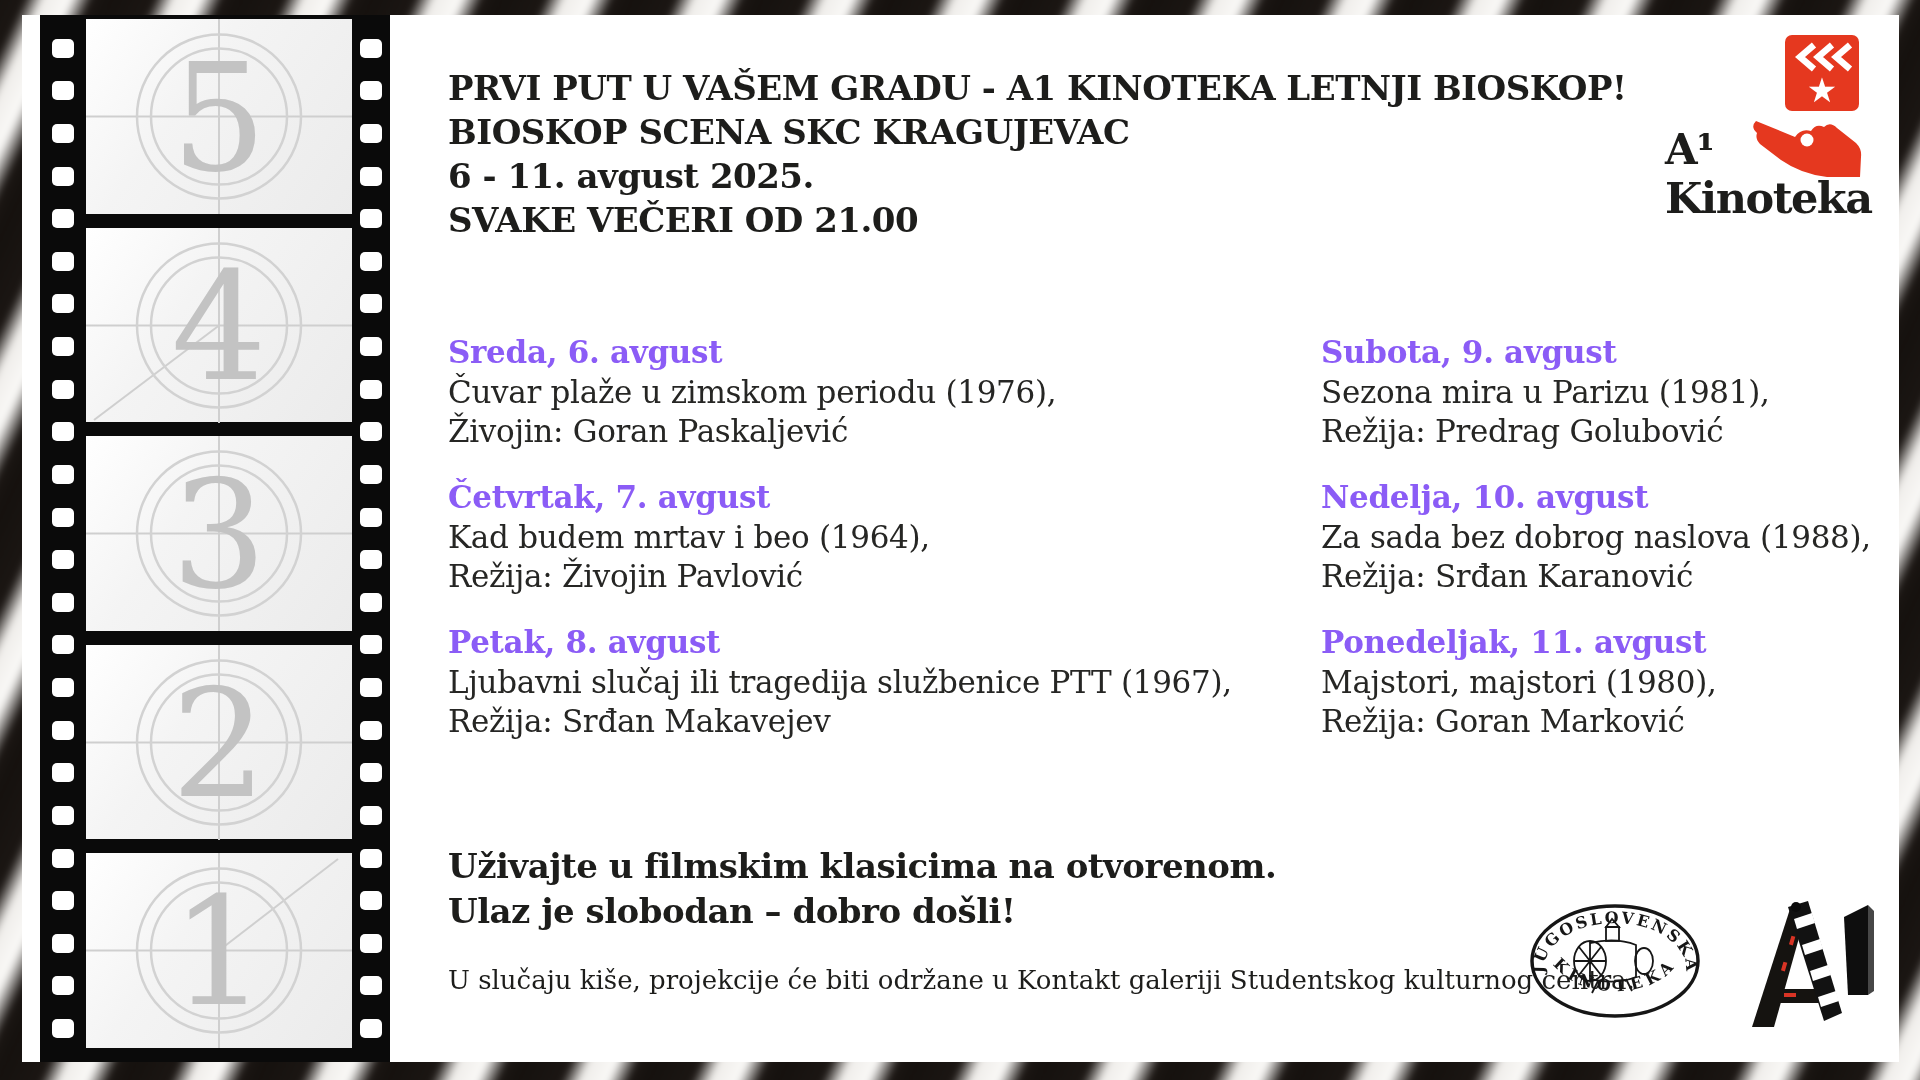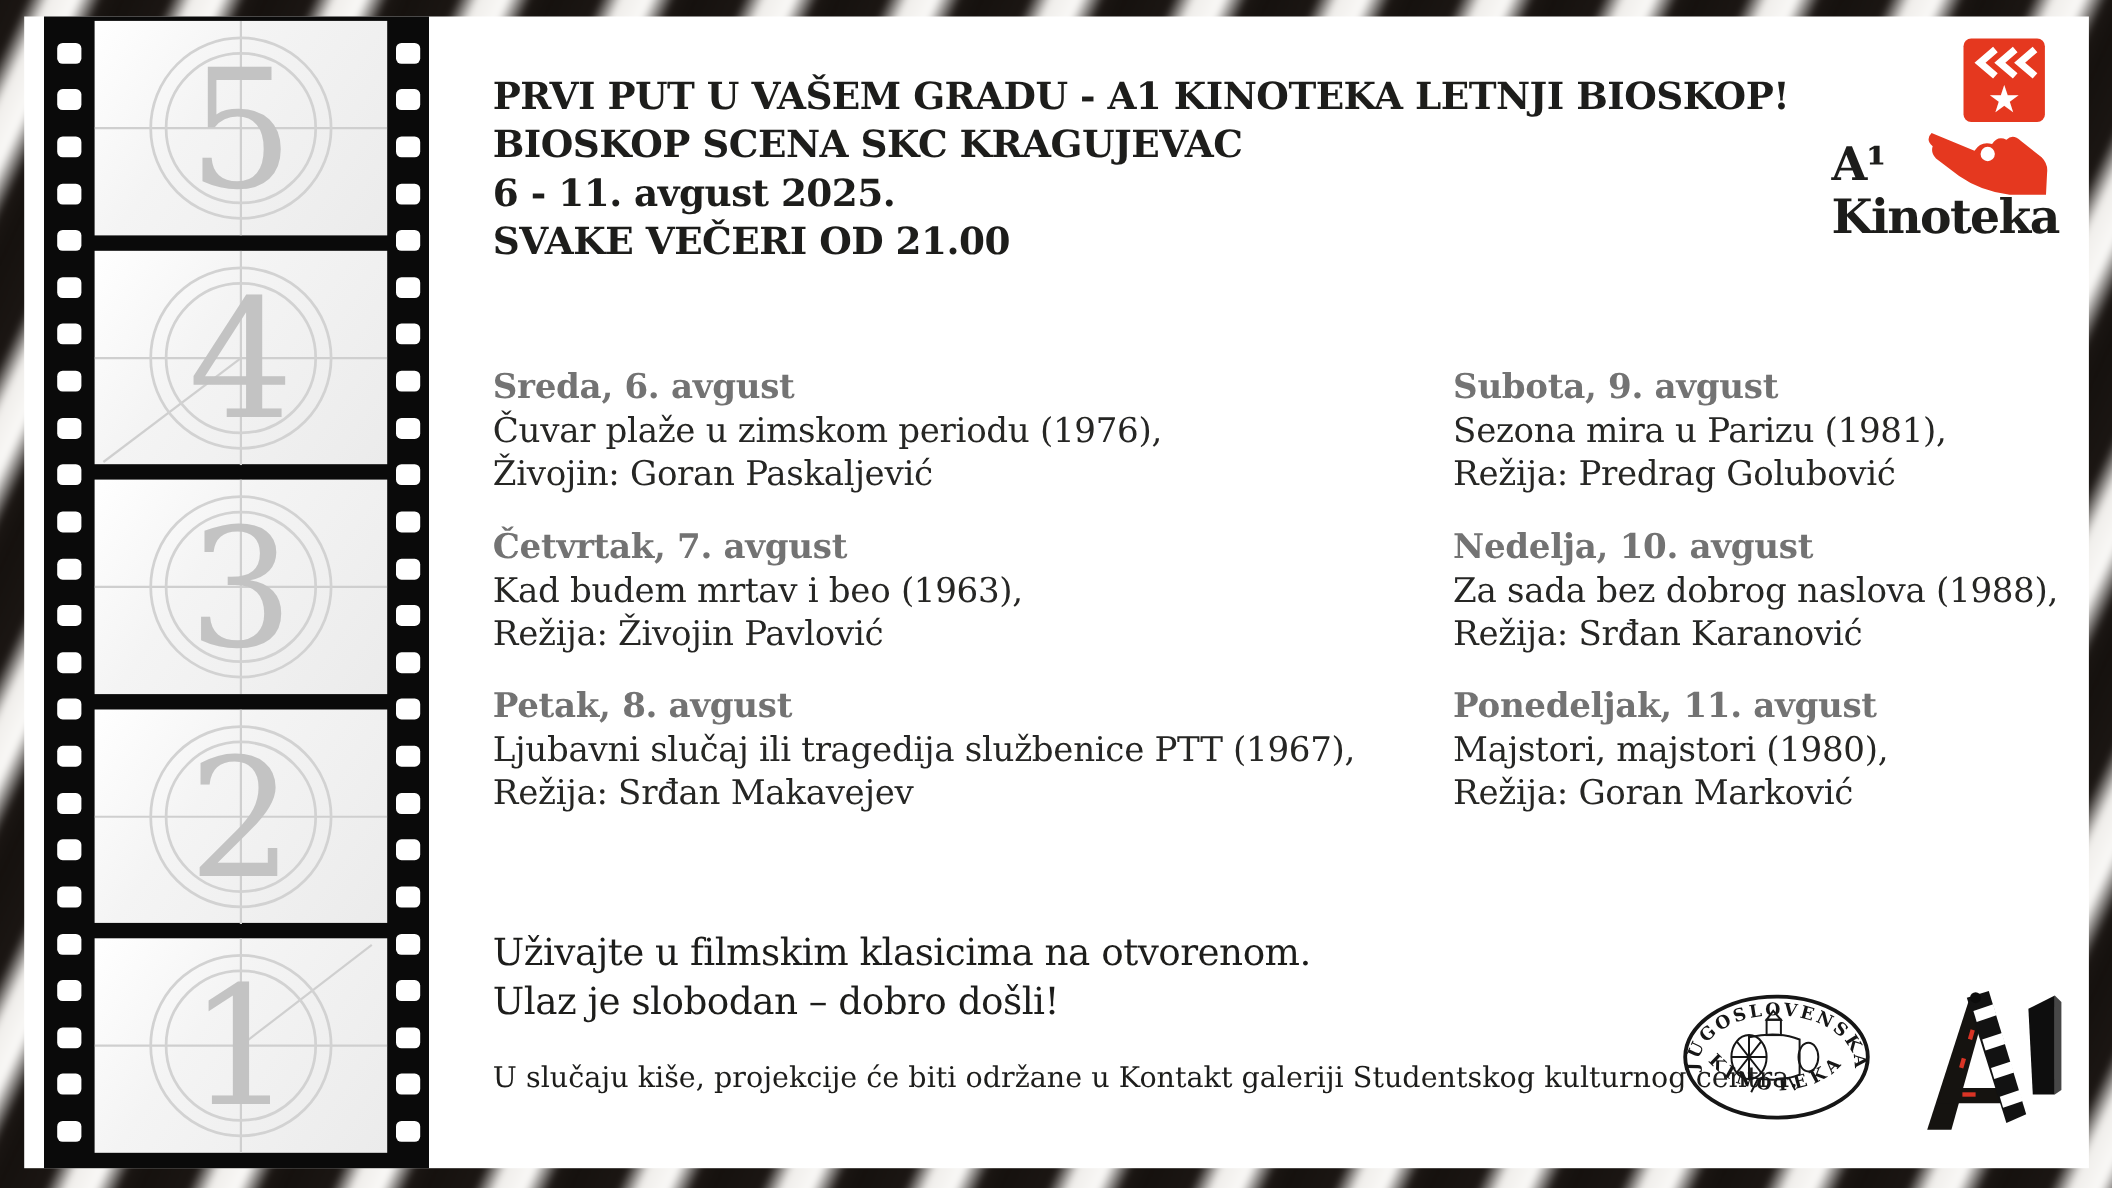--- a/index.html
+++ b/index.html
@@ -25,23 +25,23 @@
   .frame svg{position:absolute;left:0;top:0;}
   .count-num{font-family:"DejaVu Serif",serif;}
 
   
   .header{position:absolute;left:426px;top:51px;color:#1d1d1b;font-weight:bold;
           font-size:34px;line-height:44px;letter-spacing:-0.5px;white-space:nowrap;}
   .sched-col{position:absolute;top:317px;white-space:nowrap;}
   .sched-col.left{left:426px;}
   .sched-col.right{left:1299px;}
   .entry{margin-bottom:26px;}
-  .day{color:#737373;font-weight:bold;font-size:31px;line-height:41px;letter-spacing:-0.3px;}
+  .day{color:#8b5cf6;font-weight:bold;font-size:31px;line-height:41px;letter-spacing:-0.3px;}
   .film,.director{color:#262624;font-size:31px;line-height:39px;letter-spacing:-0.3px;}
-  .footer-big{position:absolute;left:426px;top:829px;color:#1d1d1b;font-weight:normal;
+  .footer-big{position:absolute;left:426px;top:829px;color:#1d1d1b;font-weight:bold;
               font-size:34px;line-height:45px;letter-spacing:-0.5px;white-space:nowrap;}
   .note{position:absolute;left:426px;top:948px;color:#1d1d1b;font-size:26px;line-height:34px;white-space:nowrap;}
 
   
   .logo-top{position:absolute;left:1643px;top:18px;width:215px;height:200px;}
   .logo-top svg{position:absolute;right:5px;top:0;}
   .brand-a1{position:absolute;left:0;top:92px;font-weight:bold;font-size:42px;color:#1d1d1b;letter-spacing:-1px;}
   .brand-kinoteka{position:absolute;left:0;top:140px;font-weight:bold;font-size:43px;color:#1d1d1b;letter-spacing:-1.5px;}
 
   
@@ -174,21 +174,21 @@
     </div>
 
     <div class="sched-col left">
       <div class="entry">
         <div class="day">Sreda, 6. avgust</div>
         <div class="film">Čuvar plaže u zimskom periodu (1976),</div>
         <div class="director">Živojin: Goran Paskaljević</div>
       </div>
       <div class="entry">
         <div class="day">Četvrtak, 7. avgust</div>
-        <div class="film">Kad budem mrtav i beo (1963),</div>
+        <div class="film">Kad budem mrtav i beo (1964),</div>
         <div class="director">Režija: Živojin Pavlović</div>
       </div>
       <div class="entry">
         <div class="day">Petak, 8. avgust</div>
         <div class="film">Ljubavni slučaj ili tragedija službenice PTT (1967),</div>
         <div class="director">Režija: Srđan Makavejev</div>
       </div>
     </div>
 
     <div class="sched-col right">

